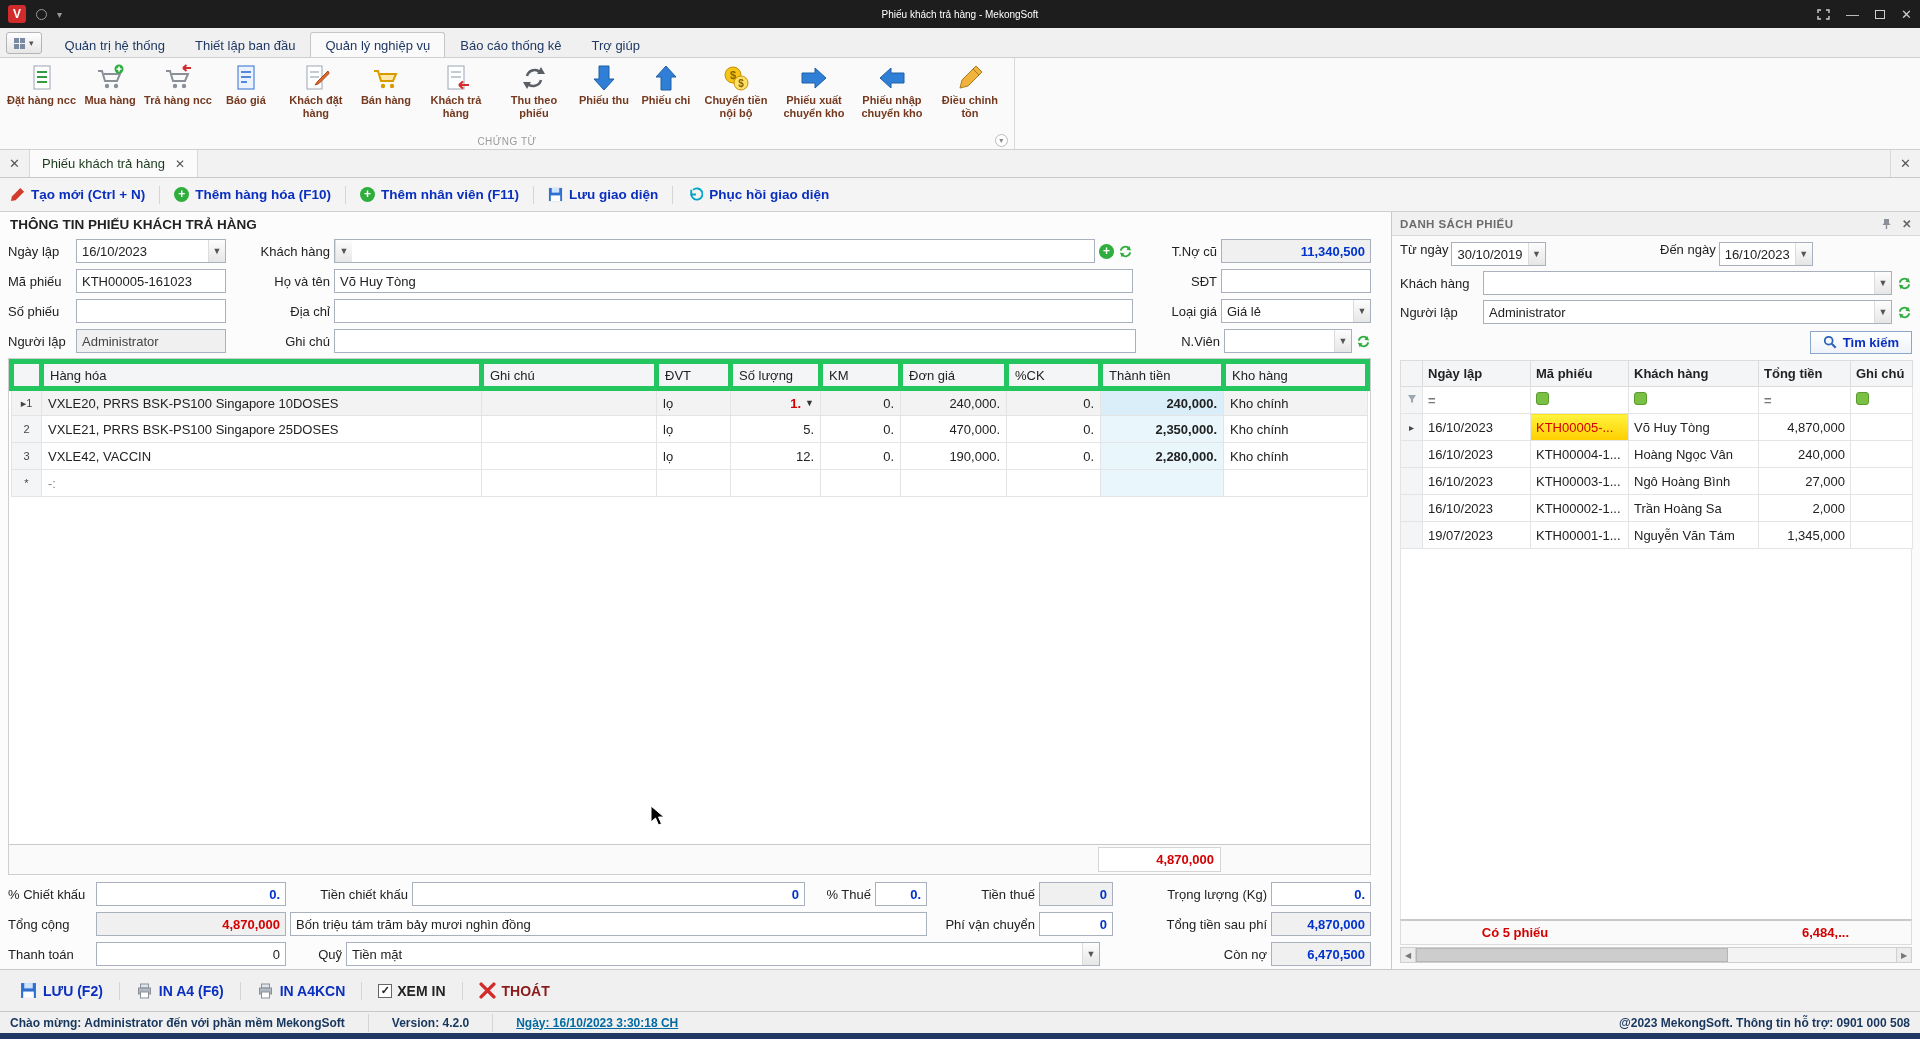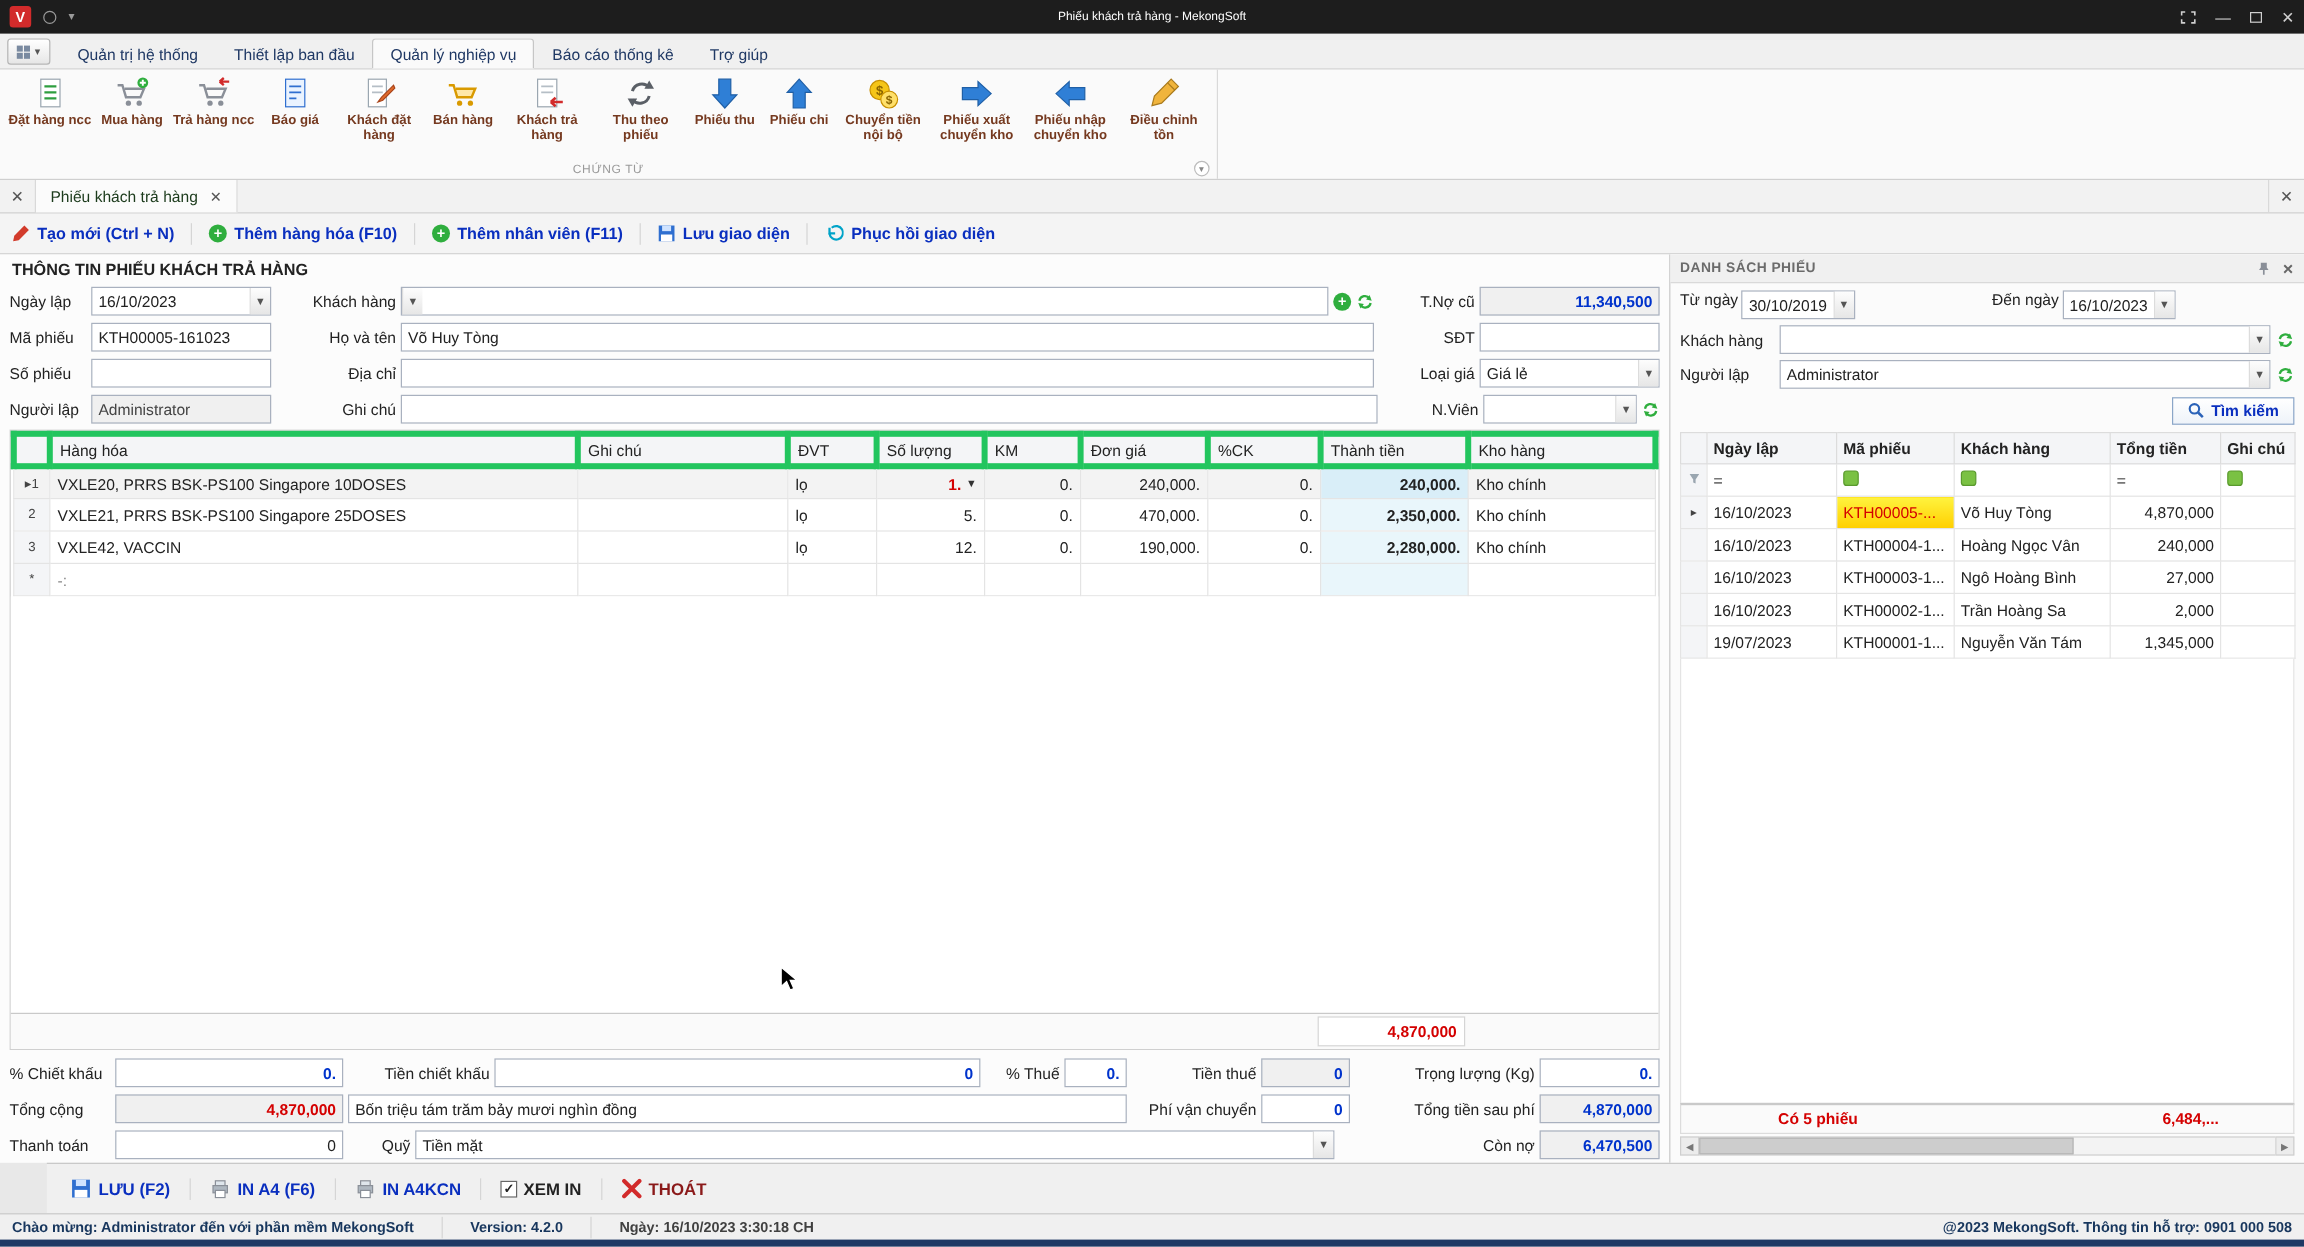--- a/index.html
+++ b/index.html
@@ -106,31 +106,31 @@
   
   .trow { height:30px; display:flex; align-items:center; padding:0 8px; gap:4px; flex:0 0 auto; }
   .tl1 { width:84px; } .tf1 { width:190px; }
   .tl2 { width:118px; text-align:right; } .tl3 { width:62px; text-align:right; } .tf3 { width:52px; }
   .tl4 { width:104px; text-align:right; } .tf4 { width:74px; }
   .tl5 { width:150px; text-align:right; } .tf5 { width:100px; }
   .tl5c { width:163px; text-align:right; } .tlq { width:52px; text-align:right; }
 
   
   .btnbar { height:42px; background:#f0f0f0; border-top:1px solid #c9c9c9; display:flex;
-    align-items:center; padding:0 10px; gap:6px; flex:0 0 auto;margin-left:39px; }
+    align-items:center; padding:0 10px; gap:6px; flex:0 0 auto; }
   .fbtn { display:flex; align-items:center; gap:6px; padding:5px 10px; font-weight:bold;
     color:#0a2fbf; font-size:14px; }
   .fbtn.exit { color:#8b1a1a; }
   .cb { width:14px; height:14px; border:1px solid #666; background:#fff; display:flex; align-items:center;
     justify-content:center; font-size:11px; color:#222; font-weight:bold; }
   .fbtn.chk { color:#222; gap:5px; }
 
   
   .right-pane { width:529px; flex:0 0 auto; border-left:1px solid #c9c9c9; background:#fbfbfb;
-    display:flex; flex-direction:column; }
+    display:flex; flex-direction:column;margin-left:12px; }
   .rp-header { height:24px; background:#f0f0f0; border-bottom:1px solid #d9d9d9; display:flex;
     align-items:center; padding:0 8px; color:#6b6b6b; font-size:11.5px; font-weight:bold; letter-spacing:0.4px; }
   .rp-hicons { margin-left:auto; display:flex; gap:10px; color:#666; align-items:center; }
   .rp-filter { padding:6px 8px 4px; display:flex; flex-direction:column; gap:5px; flex:0 0 auto; }
   .rp-daterow { display:flex; gap:8px; }
   .rp-datecol { flex:1; display:flex; gap:3px; }
   .rp-line { display:flex; align-items:center; gap:5px; }
   .rp-lbl { width:78px; }
   .rp-search-row { display:flex; justify-content:flex-end; padding:2px 0 2px; }
   .search-btn { display:flex; align-items:flex-start; gap:6px; border:1px solid #8aa6c8;
@@ -154,21 +154,21 @@
   .rp-total { width:220px; text-align:right; color:#d40000; font-weight:bold; }
   .rp-scroll { height:16px; margin:2px 8px 6px; display:flex; align-items:stretch; flex:0 0 auto; }
   .sarrow { width:16px; background:#ececec; border:1px solid #cfcfcf; color:#777; font-size:8px;
     display:flex; align-items:center; justify-content:center; }
   .strack { flex:1; background:#f3f3f3; border:1px solid #cfcfcf; border-left:none; border-right:none; position:relative; }
   .sthumb { position:absolute; left:0; top:0; bottom:0; width:65%; background:#cdcdcd; border:1px solid #b5b5b5; }
 
   
   .statusbar { height:22px; background:#f0f0f0; border-top:1px solid #c9c9c9; display:flex;
     align-items:center; padding:0 10px; gap:23px; font-size:12px; font-weight:bold; color:#17365d; flex:0 0 auto; }
-  .status-date { color:#404040; }
+  .status-date { color:#0369a1;text-decoration:underline; }
   .status-right { margin-left:auto; }
   .strip { height:6px; background:#1f3864; flex:0 0 auto; }
 
   .cursor { position:absolute; left:650px; top:805px; z-index:50; pointer-events:none; }
 </style>
 </head>
 <body>
 
 <div class="app">
 

